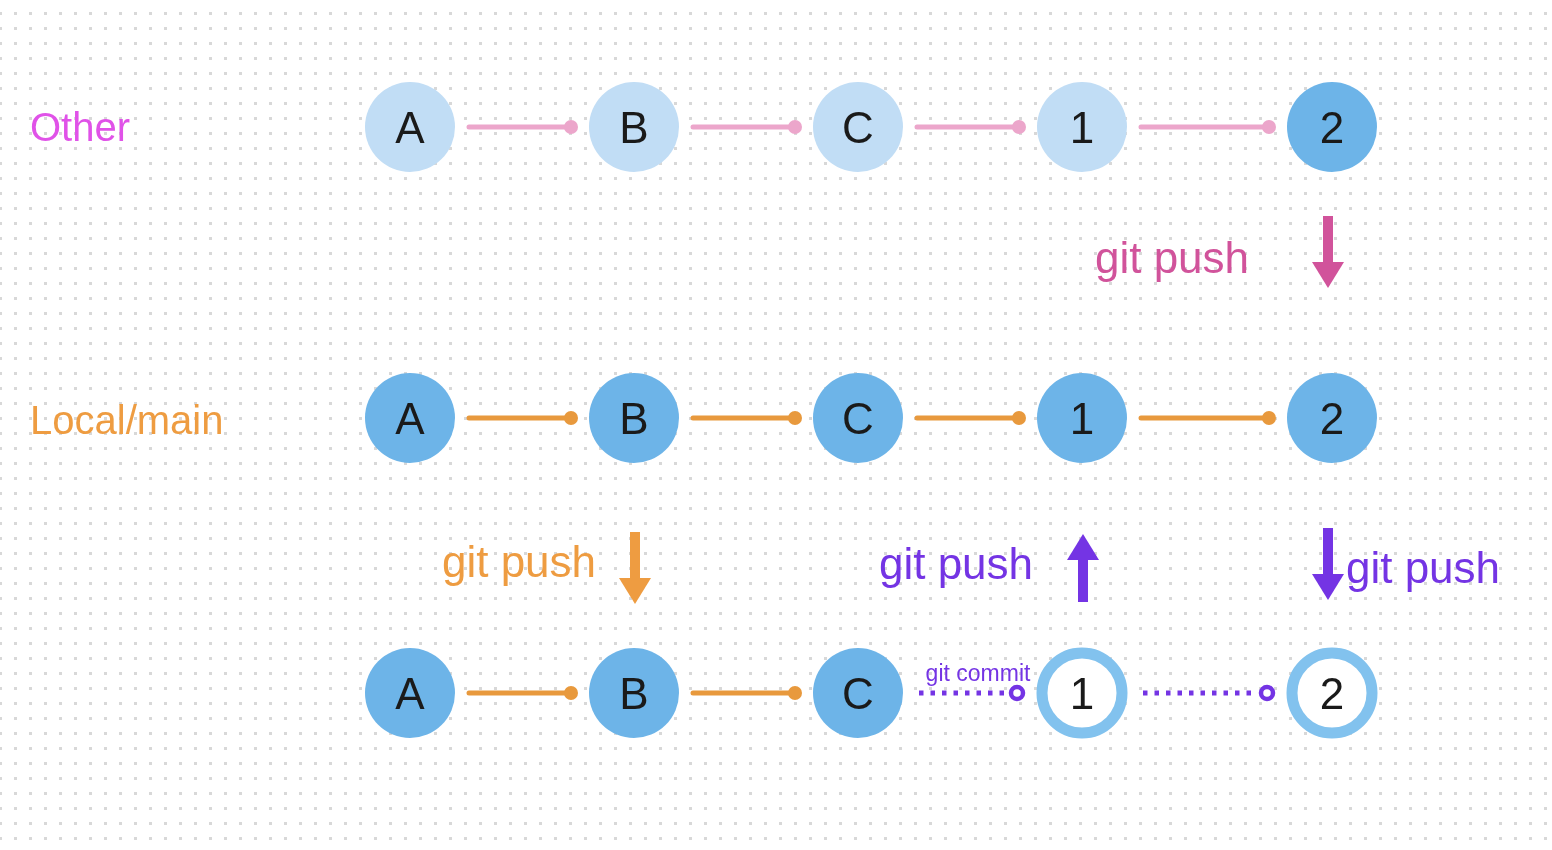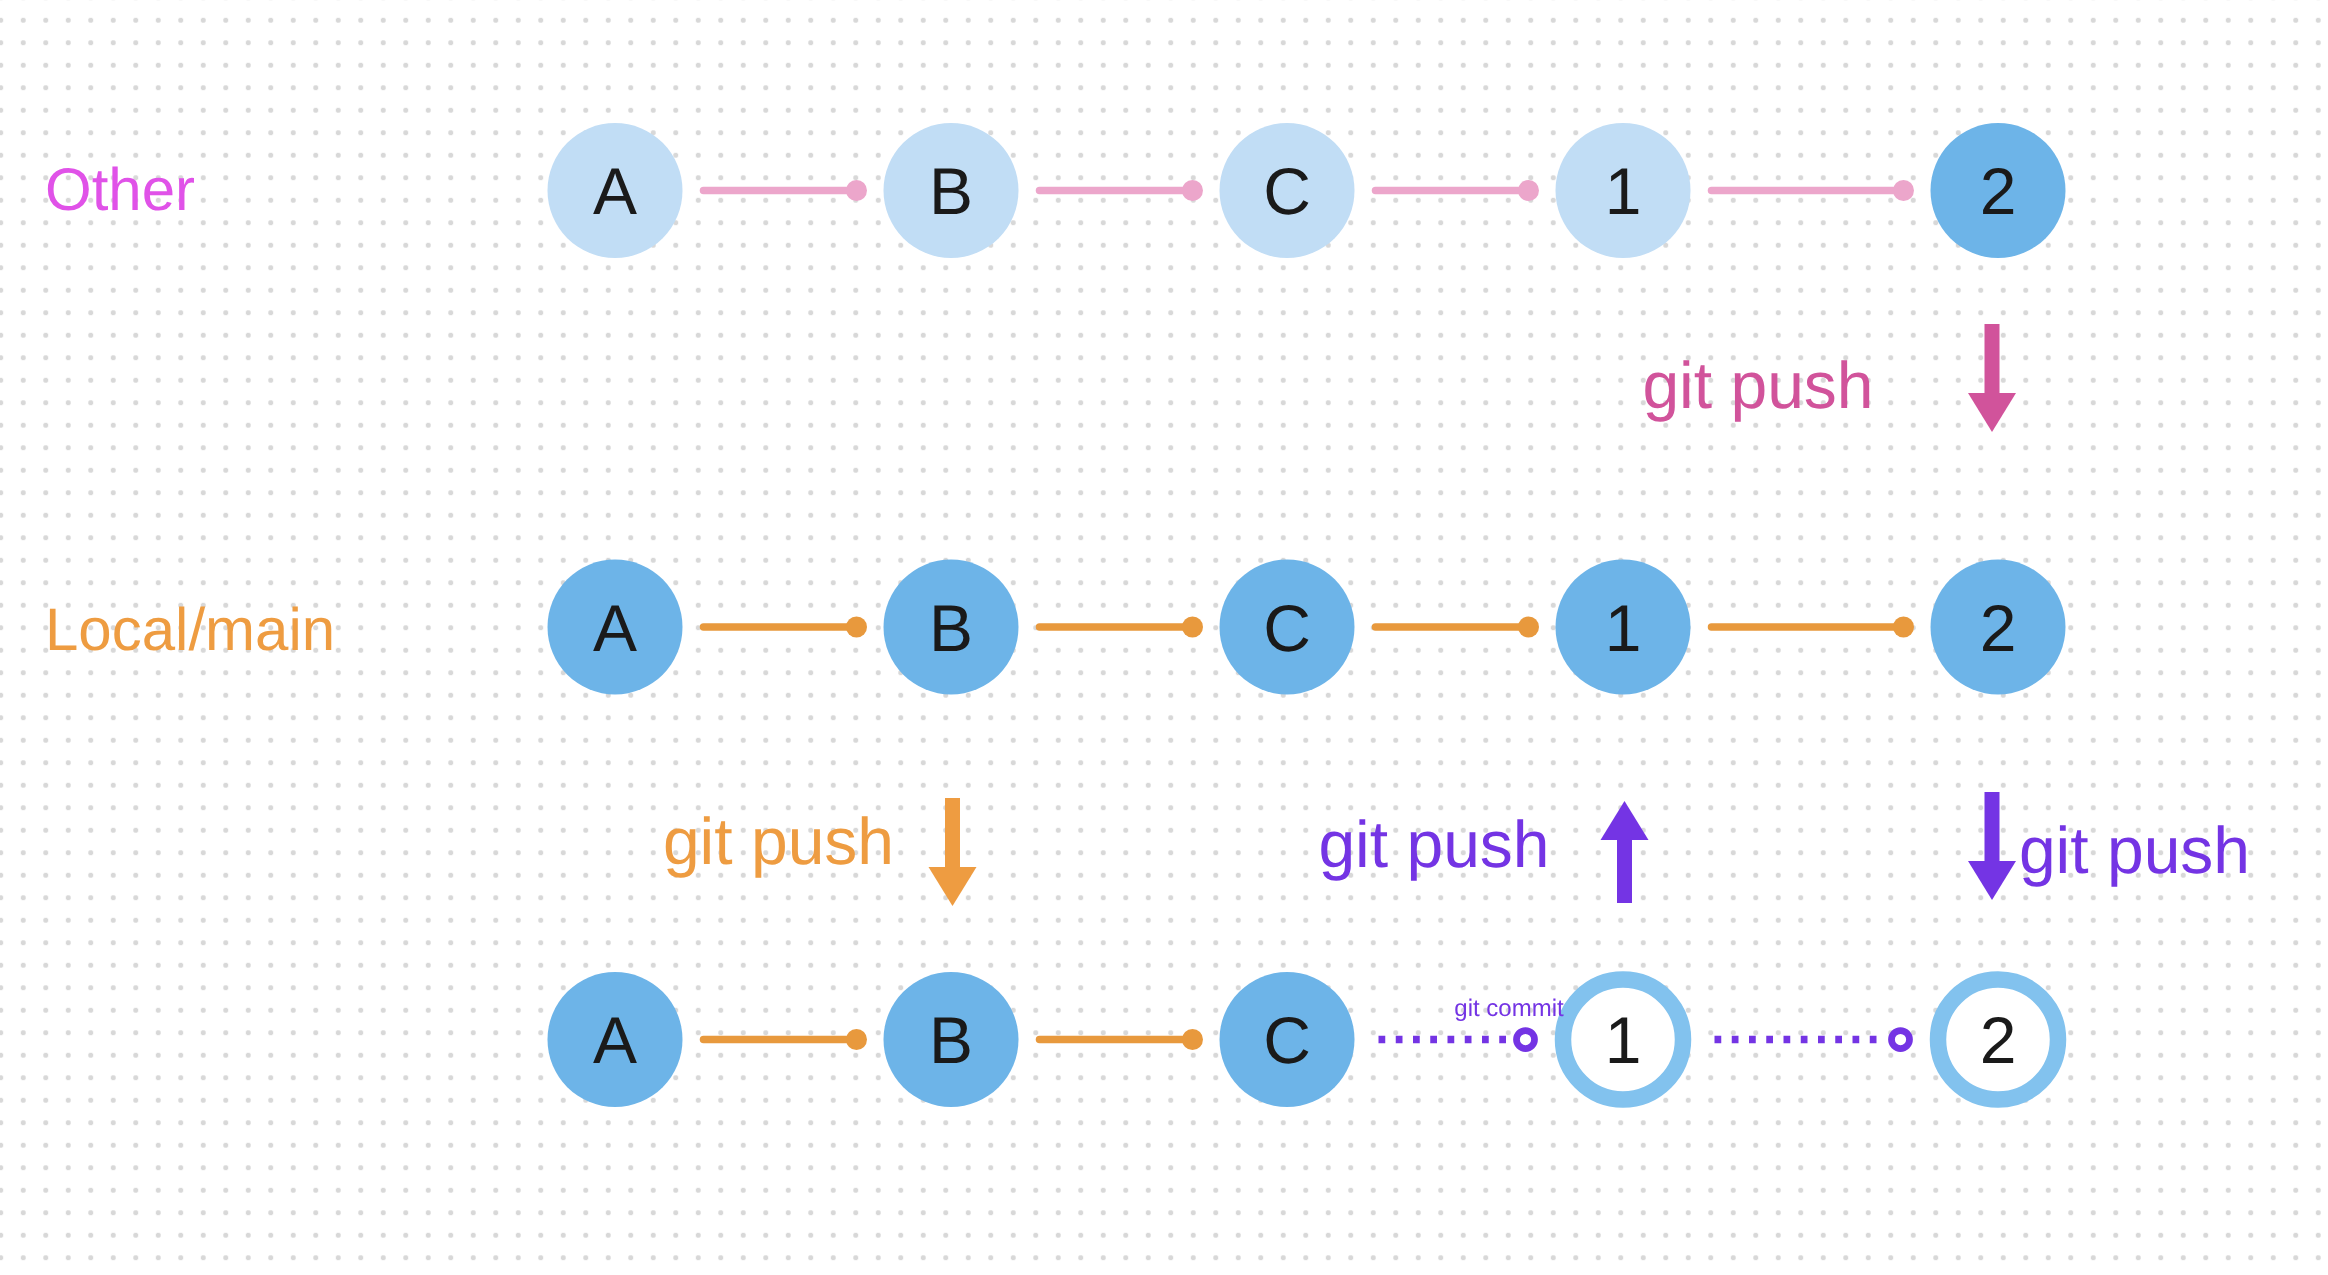--- a/index.html
+++ b/index.html
@@ -18,21 +18,21 @@
     position:absolute;left:30px;width:370px;text-align:left;
     font-size:40px;line-height:1;transform:translateY(-50%);
     white-space:nowrap;
   }
   .arrow-label{
     position:absolute;transform:translate(-50%,-50%);
     font-size:44px;line-height:1;white-space:nowrap;
   }
   .commit-label{
     position:absolute;transform:translate(-50%,-50%);
-    font-size:16px;line-height:1;white-space:nowrap;margin-left:28px;
+    font-size:23px;line-height:1;white-space:nowrap;
   }
 </style>
 </head>
 <body>
 
 <div class="stage">
   <svg id="canvas" class="canvas" width="1552" height="850" viewBox="0 0 1552 850">
       <g>
         <line x1="469" y1="127" x2="565" y2="127" stroke="#eca6cb" stroke-width="5" stroke-linecap="round"></line>
         <circle cx="571" cy="127" r="7" fill="#eca6cb"></circle>

